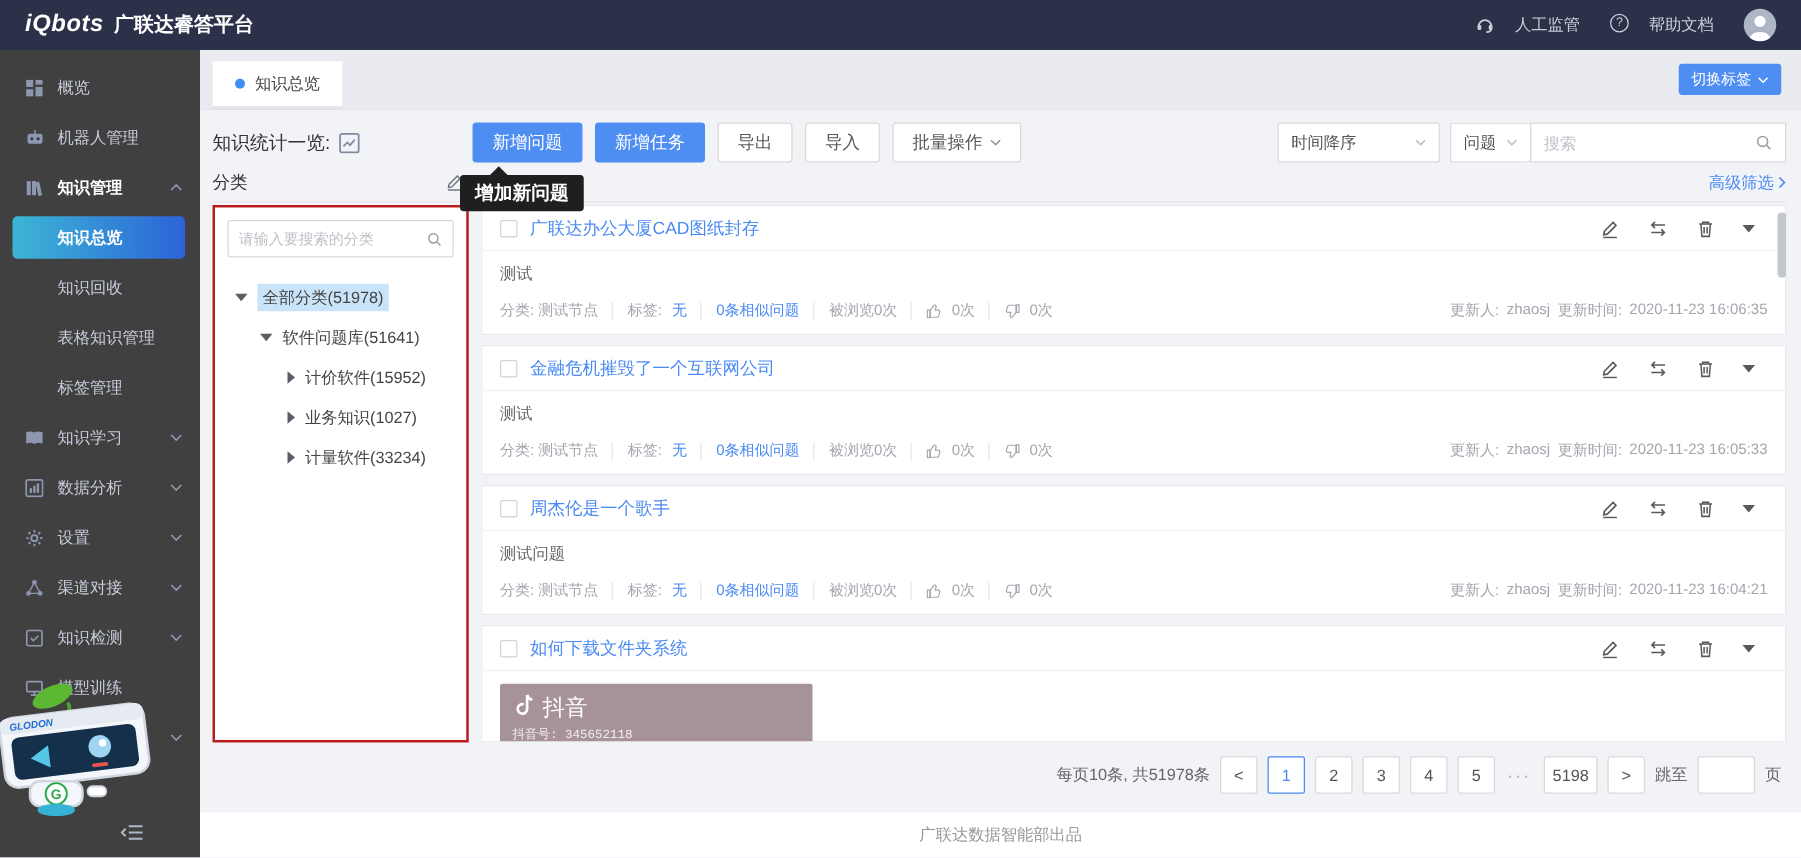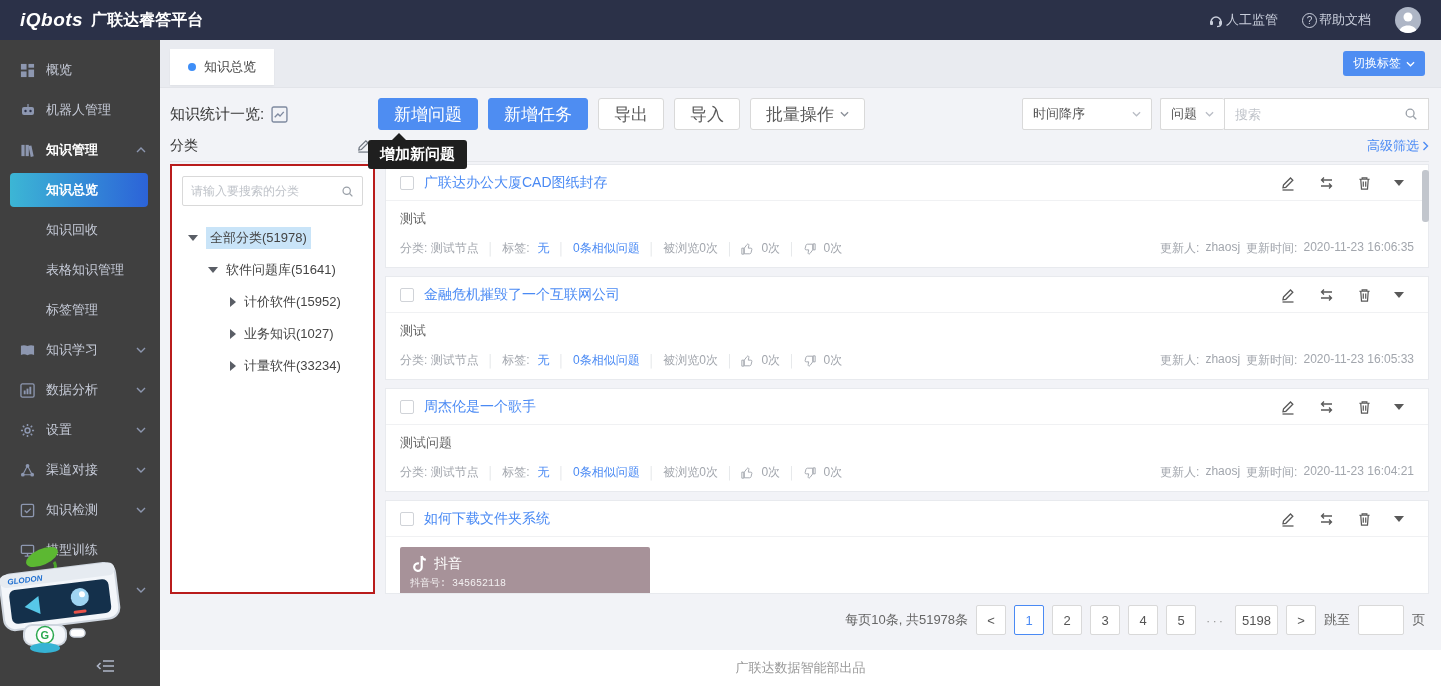--- a/index.html
+++ b/index.html
@@ -5,21 +5,21 @@
   * { margin:0; padding:0; box-sizing:border-box; }
   html,body { width:1441px; height:686px; overflow:hidden; font-family:"Liberation Sans","DejaVu Sans",sans-serif; background:#f2f3f7; }
   svg { display:block; }
 
   
   .topbar { height:40px; background:#2b3148; display:flex; align-items:center; justify-content:space-between; padding:0 20px; }
   .brand { display:flex; align-items:flex-end; gap:8px; color:#fff; }
   .logo { font-style:italic; font-weight:bold; font-size:19px; letter-spacing:.5px; }
   .product { font-weight:bold; font-size:16px; }
   .topbar-right { display:flex; align-items:center; gap:24px; color:#c9cedb; font-size:13px; }
-  .top-link { display:flex; align-items:center; gap:2px; cursor:pointer; }
+  .top-link { display:flex; align-items:flex-start; gap:16px; cursor:pointer; }
   .qmark { width:15px; height:15px; border:1px solid #c9cedb; border-radius:50%; font-size:10px; display:flex; align-items:center; justify-content:center; }
   .avatar { width:26px; height:26px; border-radius:50%; background:#aeb6c6; overflow:hidden; display:flex; align-items:flex-end; justify-content:center; }
 
   
   .layout { display:flex; height:646px; }
   .sidebar { width:160px; background:#404040; flex-shrink:0; position:relative; padding-top:10px; color:#c6cbd8; }
   .nav-item { height:40px; display:flex; align-items:center; gap:10px; padding:0 14px 0 20px; font-size:13px; cursor:pointer; }
   .nav-item .icon { width:16px; color:#8d97b0; flex-shrink:0; }
   .nav-item .chev { margin-left:auto; color:#8d97b0; }
   .sub-item { height:40px; display:flex; align-items:center; padding-left:46px; font-size:13px; cursor:pointer; }
@@ -35,21 +35,21 @@
   .tab { height:36px; margin-top:6px; background:#fff; display:flex; align-items:center; gap:8px; padding:0 18px; font-size:13px; color:#444; box-shadow:0 1px 2px rgba(0,0,0,.05); cursor:pointer; }
   .tab-dot { width:8px; height:8px; border-radius:50%; background:#3e8ef7; }
   .switch-btn { height:25px; background:#4e8df2; color:#fff; border:none; border-radius:3px; font-size:12px; padding:0 10px; display:flex; align-items:center; gap:5px; cursor:pointer; }
 
   
   .content { flex:1; position:relative; padding:0 12px 0 10px; }
   .toolbar { display:flex; align-items:center; margin-top:10px; height:32px; }
   .stats { width:208px; font-size:15px; color:#333; display:flex; align-items:center; gap:7px; flex-shrink:0; }
   .stats .chart-ic { color:#7f8aa0; cursor:pointer; }
   .btn-group { display:flex; gap:10px; }
-  .btn { height:32px; border-radius:3px; font-size:17px; padding:0 15px; border:1px solid #d9d9d9; background:#fff; color:#595959; display:flex; align-items:center; gap:6px; cursor:pointer; font-family:inherit; }
+  .btn { height:32px; border-radius:3px; font-size:14px; padding:0 15px; border:1px solid #d9d9d9; background:#fff; color:#595959; display:flex; align-items:center; gap:6px; cursor:pointer; font-family:inherit; }
   .btn.primary { background:#4e8df2; border-color:#4e8df2; color:#fff; }
   .search-group { margin-left:auto; display:flex; align-items:center; }
   .select { height:32px; border:1px solid #d9d9d9; border-radius:2px; background:#fff; display:flex; align-items:center; justify-content:space-between; padding:0 10px; font-size:13px; color:#555; cursor:pointer; }
   .select.sort { width:130px; margin-right:8px; }
   .select.field { width:64px; border-right:none; }
   .search-box { width:205px; height:32px; border:1px solid #d9d9d9; background:#fff; display:flex; align-items:center; padding:0 10px; gap:6px; }
   .search-box input, .tree-search input { border:none; outline:none; flex:1; font-size:13px; color:#555; min-width:0; font-family:inherit; background:transparent; }
   ::placeholder { color:#bfc3c9; }
 
   .subheader { display:flex; height:32px; margin-top:0; }
@@ -80,21 +80,21 @@
   .card-actions { margin-left:auto; display:flex; align-items:center; gap:22px; color:#595959; padding-right:10px; }
   .card-actions > * { cursor:pointer; }
   .caret-down-sm { width:0; height:0; border-left:5px solid transparent; border-right:5px solid transparent; border-top:6px solid #595959; }
   .card-body { flex:1; padding:9px 14px; font-size:13px; color:#666; }
   .card-meta { display:flex; align-items:center; gap:8px; padding:0 14px 10px; font-size:12px; color:#a2a6ad; white-space:nowrap; }
   .sep { color:#e3e5e8; }
   .blue { color:#4a8af4; cursor:pointer; }
   .meta-right { margin-left:auto; display:flex; gap:6px; }
   .thumbic { color:#a2a6ad; }
   .thumb { width:250px; height:60px; margin:10px 14px; background:#a79299; border-radius:2px; color:#fff; padding:7px 10px; display:flex; flex-direction:column; justify-content:center; gap:2px; cursor:pointer; }
-  .thumb-top { display:flex; align-items:center; gap:6px; font-size:14px; }
+  .thumb-top { display:flex; gap:6px; font-size:18px; }
   .thumb-sub { font-size:10px; opacity:.85; }
   .scroll-thumb { position:absolute; right:0; top:6px; width:7px; height:52px; border-radius:3px; background:#c2c6cd; cursor:pointer; }
 
   .pagination { height:44px; margin-top:4px; display:flex; align-items:center; justify-content:flex-end; gap:8px; font-size:13px; color:#666; padding-right:4px; }
   .page-btn { min-width:30px; height:30px; padding:0 6px; border:1px solid #d9d9d9; border-radius:2px; background:#fff; color:#555; font-size:13px; display:flex; align-items:center; justify-content:center; cursor:pointer; }
   .page-btn.active { border-color:#4a8af4; color:#4a8af4; }
   .dots { color:#999; letter-spacing:2px; padding:0 2px; }
   .jump-input { width:46px; height:30px; border:1px solid #d9d9d9; border-radius:2px; background:#fff; outline:none; padding:0 6px; font-size:13px; }
 
   footer.app-footer { height:36px; background:#fff; display:flex; align-items:center; justify-content:center; font-size:13px; color:#999; }

